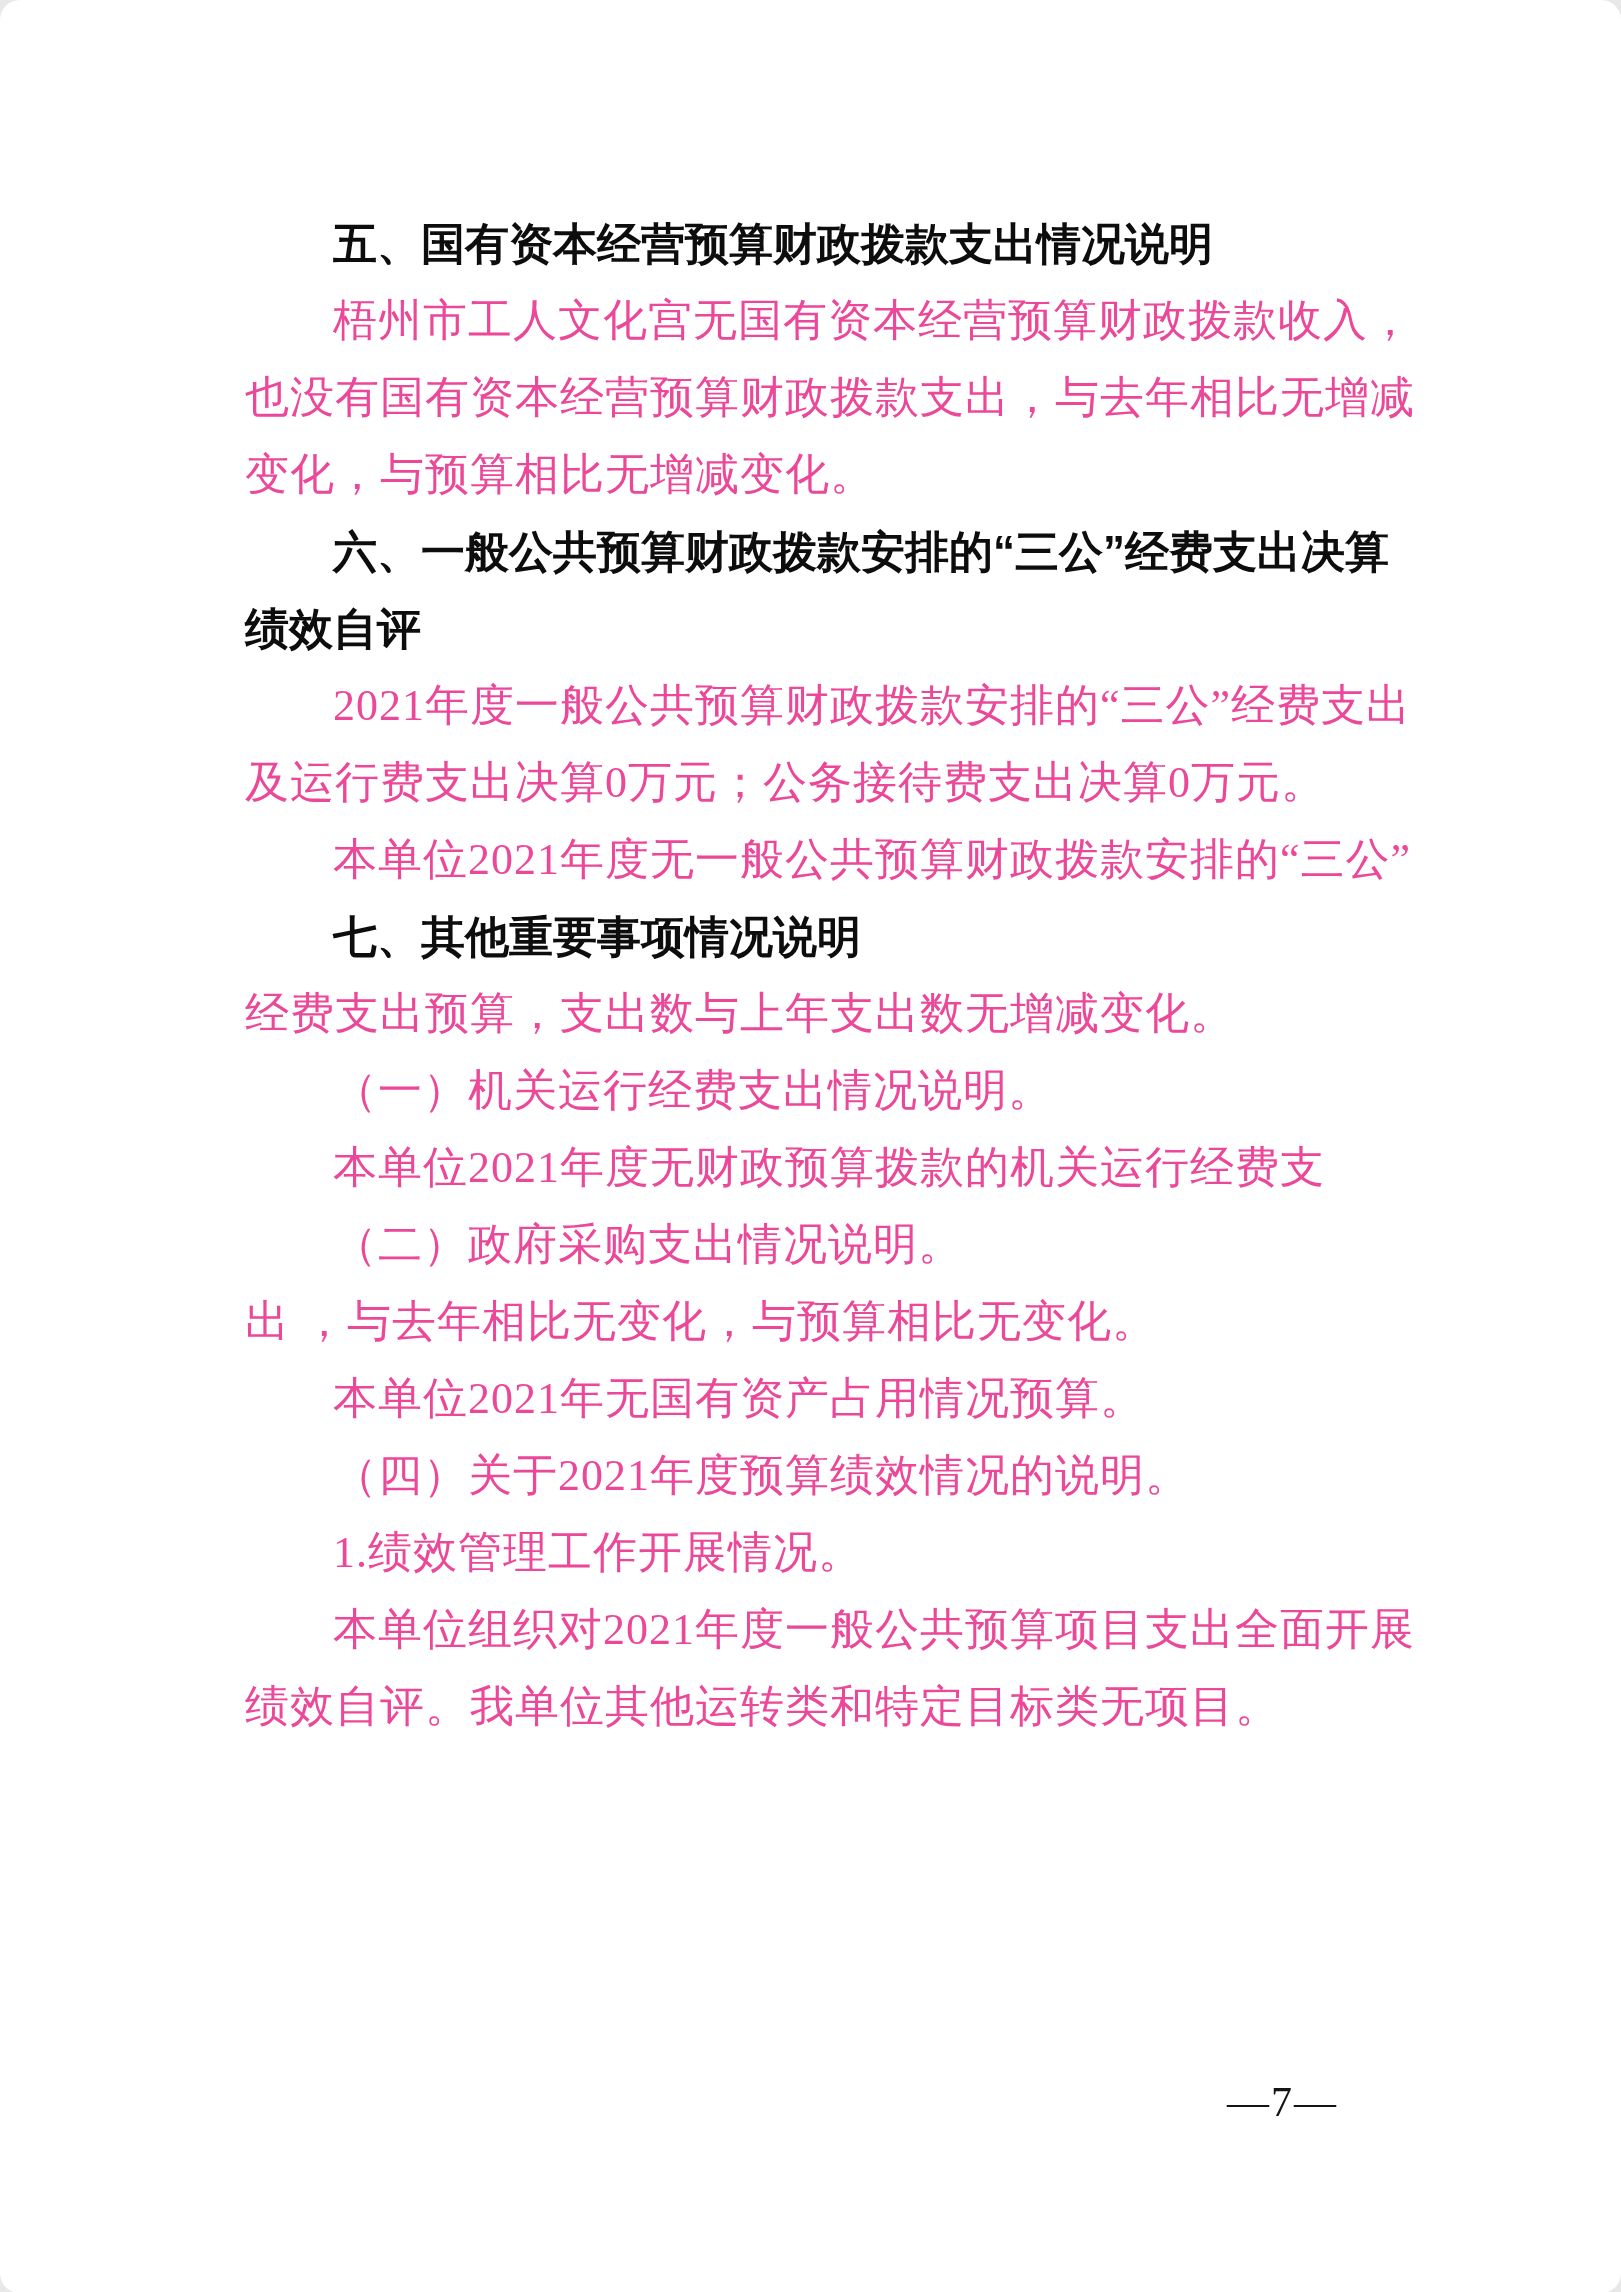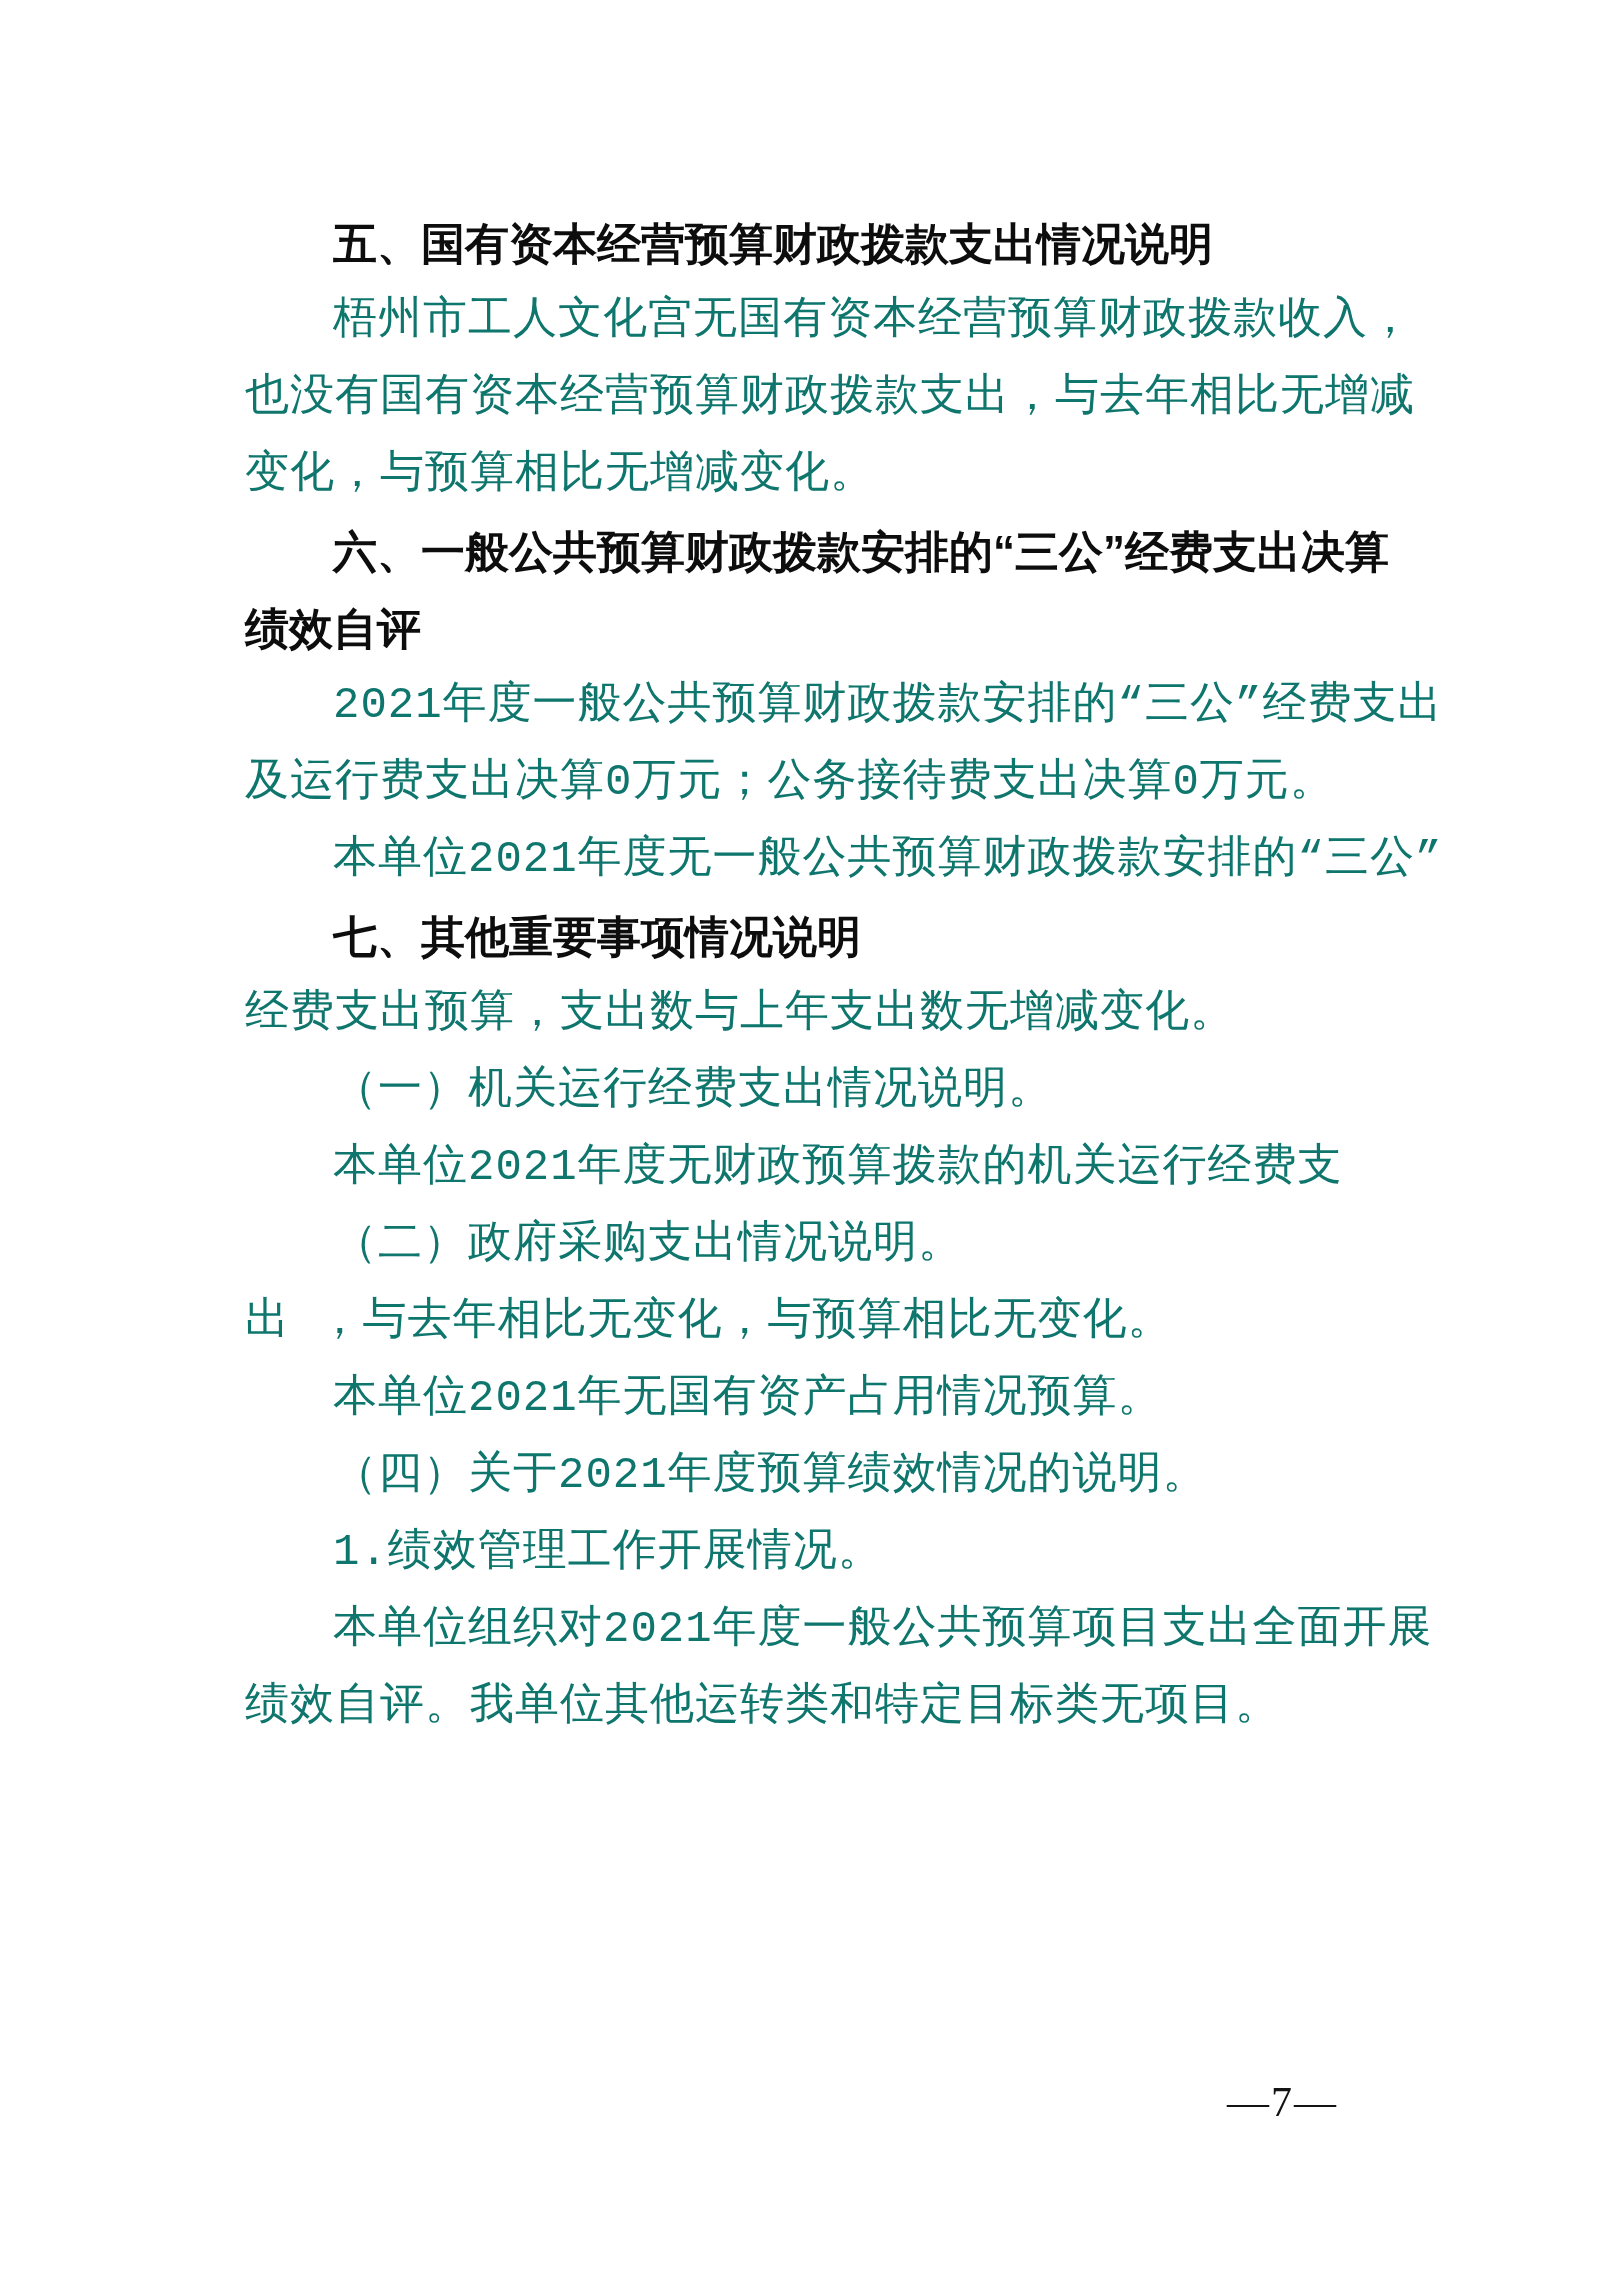--- a/index.html
+++ b/index.html
@@ -8,34 +8,35 @@
     background: #e8e8e8;
   }
   .page {
     position: relative;
     width: 1621px;
     height: 2293px;
     margin: 0 auto;
     background: #ffffff;
     color: #111111;
     overflow: hidden;
+    border-radius: 20px;
   }
   .doc-body {
     position: absolute;
     left: 245px;
     top: 205px;
     width: 1147px;
   }
   .line {
-    font-family: Liberation Mono, monospace;
+    font-family: Liberation Serif, serif;
     font-size: 44px;
     line-height: 77px;
     letter-spacing: 1px;
     white-space: nowrap;
-    color: #0f766e;
+    color: #ec4899;
   }
   .line.heading {
     font-family: "Liberation Sans", "DejaVu Sans", sans-serif;
     font-weight: 700;
     letter-spacing: 0px;
     color: #0d0d0d;
   }
   .line.indent {
     padding-left: 88px;
   }

